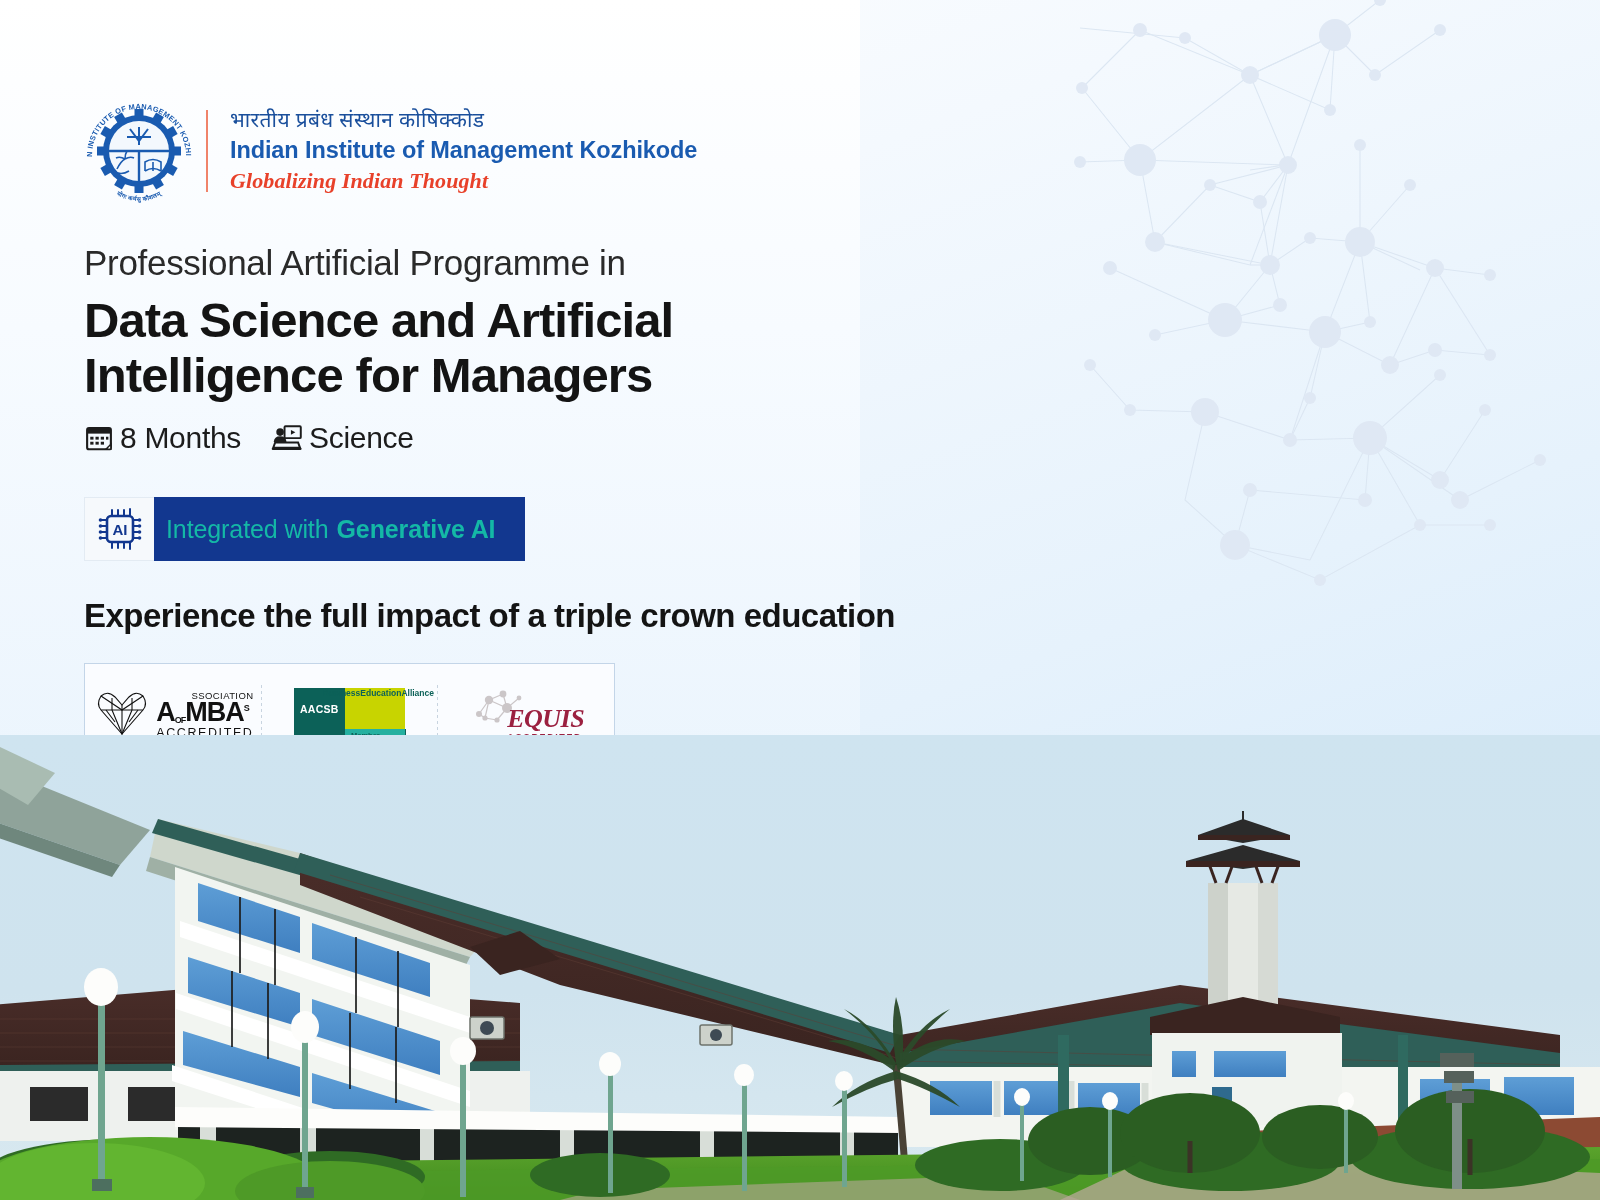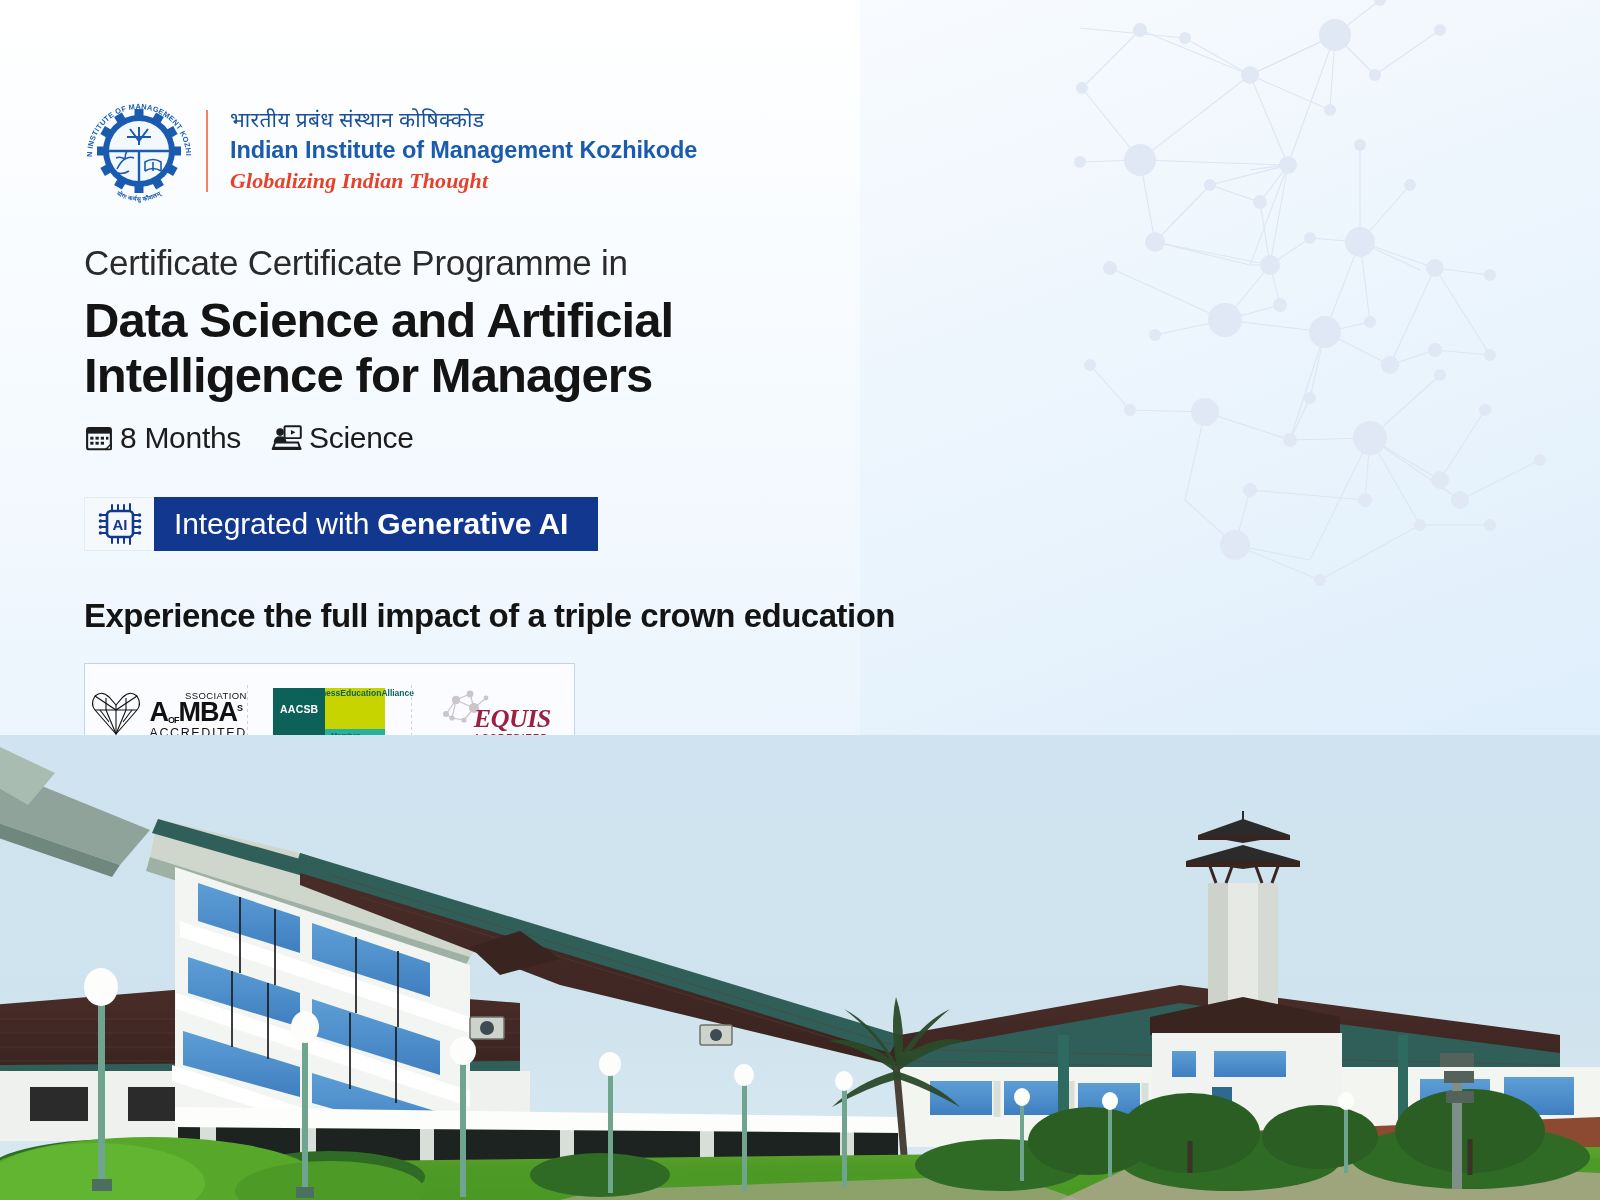--- a/index.html
+++ b/index.html
@@ -76,47 +76,47 @@
     position:absolute; left:84px; top:421px;
     display:flex; align-items:flex-start; gap:30px;
   }
   .meta-item{ display:flex; align-items:center; gap:6px; }
   .meta-label{ font-size:30px; color:#1c1c1c; letter-spacing:-0.3px; }
   .icon-svg{ display:block; }
 
   
   .genai-badge{
     position:absolute; left:84px; top:497px;
-    display:flex; align-items:stretch; height:54px;
+    display:flex; align-items:stretch; height:64px;
   }
   .genai-chip{
     width:70px; background:#f6f9fc;
     display:flex; align-items:center; justify-content:center;
     border:1px solid #e3ebf3; border-right:none;
   }
   .genai-bar{
     background:#12378f;
     display:flex; align-items:center;
-    padding:0 30px 0 20px;
-    font-size:30px; color:#ffffff; letter-spacing:-0.1px;
+    padding:0 30px 0 12px;
+    font-size:25px; color:#14b8a6; letter-spacing:-0.1px;
     white-space:nowrap;
   }
   .genai-bar b{ font-weight:bold; margin-left:8px; }
 
   
   .tagline{
     position:absolute; left:84px; top:597px;
     font-size:33px; font-weight:bold; color:#141414;
     letter-spacing:-0.5px;
   }
 
   
   .accred-box{
     position:absolute; left:84px; top:663px;
-    width:491px; height:104px;
+    width:531px; height:104px;
     background:rgba(252,253,255,.86);
     border:1px solid #c3d5e8;
     display:flex; align-items:center;
   }
   .accred-cell{
     flex:1; display:flex; align-items:center; justify-content:center;
     height:100%;
   }
   .accred-sep{
     width:1px; height:60px;
@@ -331,21 +331,21 @@
 
     <div class="brand-divider"></div>
 
     <div class="brand-text">
       <div class="brand-hindi">भारतीय प्रबंध संस्थान कोषिक्कोड</div>
       <div class="brand-en">Indian Institute of Management Kozhikode</div>
       <div class="brand-tag">Globalizing Indian Thought</div>
     </div>
   </div>
 
-  <div class="eyebrow">Certificate Certificate Programme in</div>
+  <div class="eyebrow">Professional Artificial Programme in</div>
   <h1 class="course-title">Data Science and Artificial Intelligence for Managers</h1>
 
   <div class="meta-row">
 
     <div class="meta-item">
       <svg class="icon-svg" width="30" height="30" viewBox="0 0 24 24" aria-hidden="true">
         <rect x="2.5" y="4" width="19" height="17" rx="1.5" fill="none" stroke="#1c1c1c" stroke-width="1.7"></rect>
         <rect x="2.5" y="4" width="19" height="4.5" fill="#1c1c1c"></rect>
         <g fill="#1c1c1c">
           <rect x="5" y="11" width="2.6" height="2.3"></rect>

